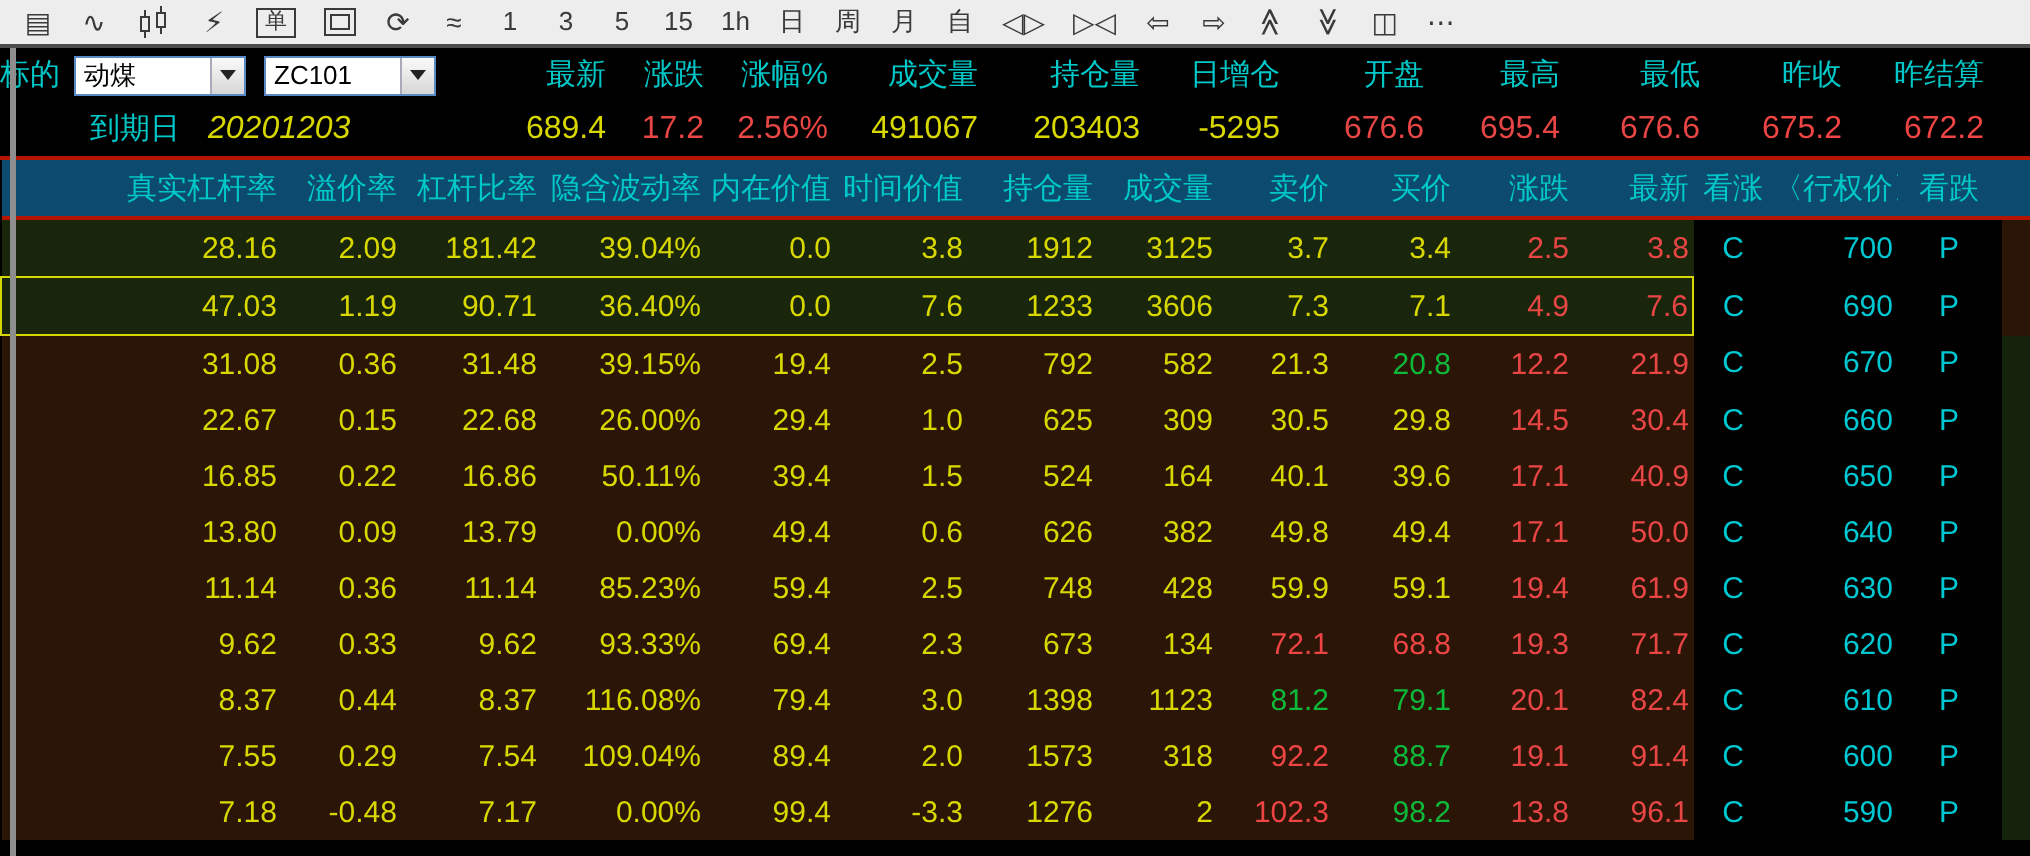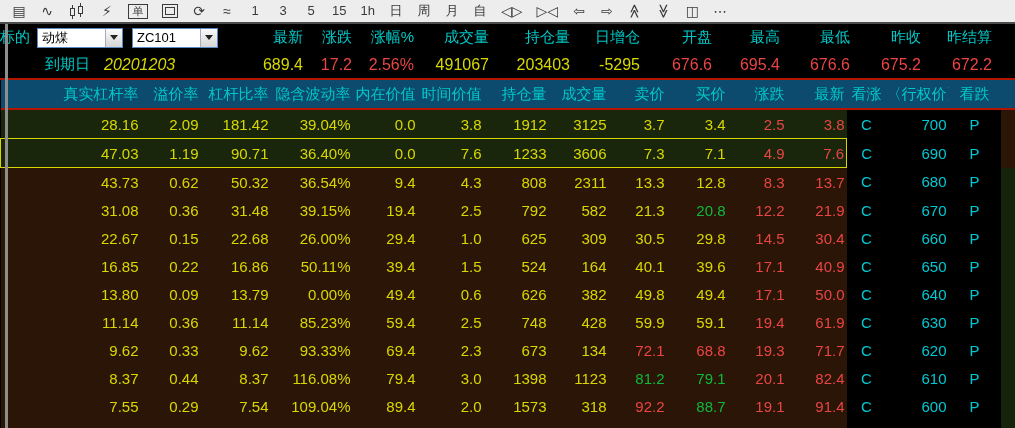--- a/index.html
+++ b/index.html
@@ -232,38 +232,20 @@
         <td class="num c-y z-green">7.3</td>
         <td class="num c-y z-green">7.1</td>
         <td class="num c-r z-green">4.9</td>
         <td class="num c-r z-green">7.6</td>
         <td class="ctr sz">C</td>
         <td class="num sz">690</td>
         <td class="ctr sz">P</td>
         <td class="st-brown"></td>
       </tr>
       <tr>
-        <td class="num c-y z-brown">43.73</td>
-        <td class="num c-y z-brown">0.62</td>
-        <td class="num c-y z-brown">50.32</td>
-        <td class="num c-y z-brown">36.54%</td>
-        <td class="num c-y z-brown">9.4</td>
-        <td class="num c-y z-brown">4.3</td>
-        <td class="num c-y z-brown">808</td>
-        <td class="num c-y z-brown">2311</td>
-        <td class="num c-y z-brown">13.3</td>
-        <td class="num c-y z-brown">12.8</td>
-        <td class="num c-r z-brown">8.3</td>
-        <td class="num c-r z-brown">13.7</td>
-        <td class="ctr sz">C</td>
-        <td class="num sz">680</td>
-        <td class="ctr sz">P</td>
-        <td class="st-green"></td>
-      </tr>
-      <tr>
         <td class="num c-y z-brown">31.08</td>
         <td class="num c-y z-brown">0.36</td>
         <td class="num c-y z-brown">31.48</td>
         <td class="num c-y z-brown">39.15%</td>
         <td class="num c-y z-brown">19.4</td>
         <td class="num c-y z-brown">2.5</td>
         <td class="num c-y z-brown">792</td>
         <td class="num c-y z-brown">582</td>
         <td class="num c-y z-brown">21.3</td>
         <td class="num c-g z-brown">20.8</td>

